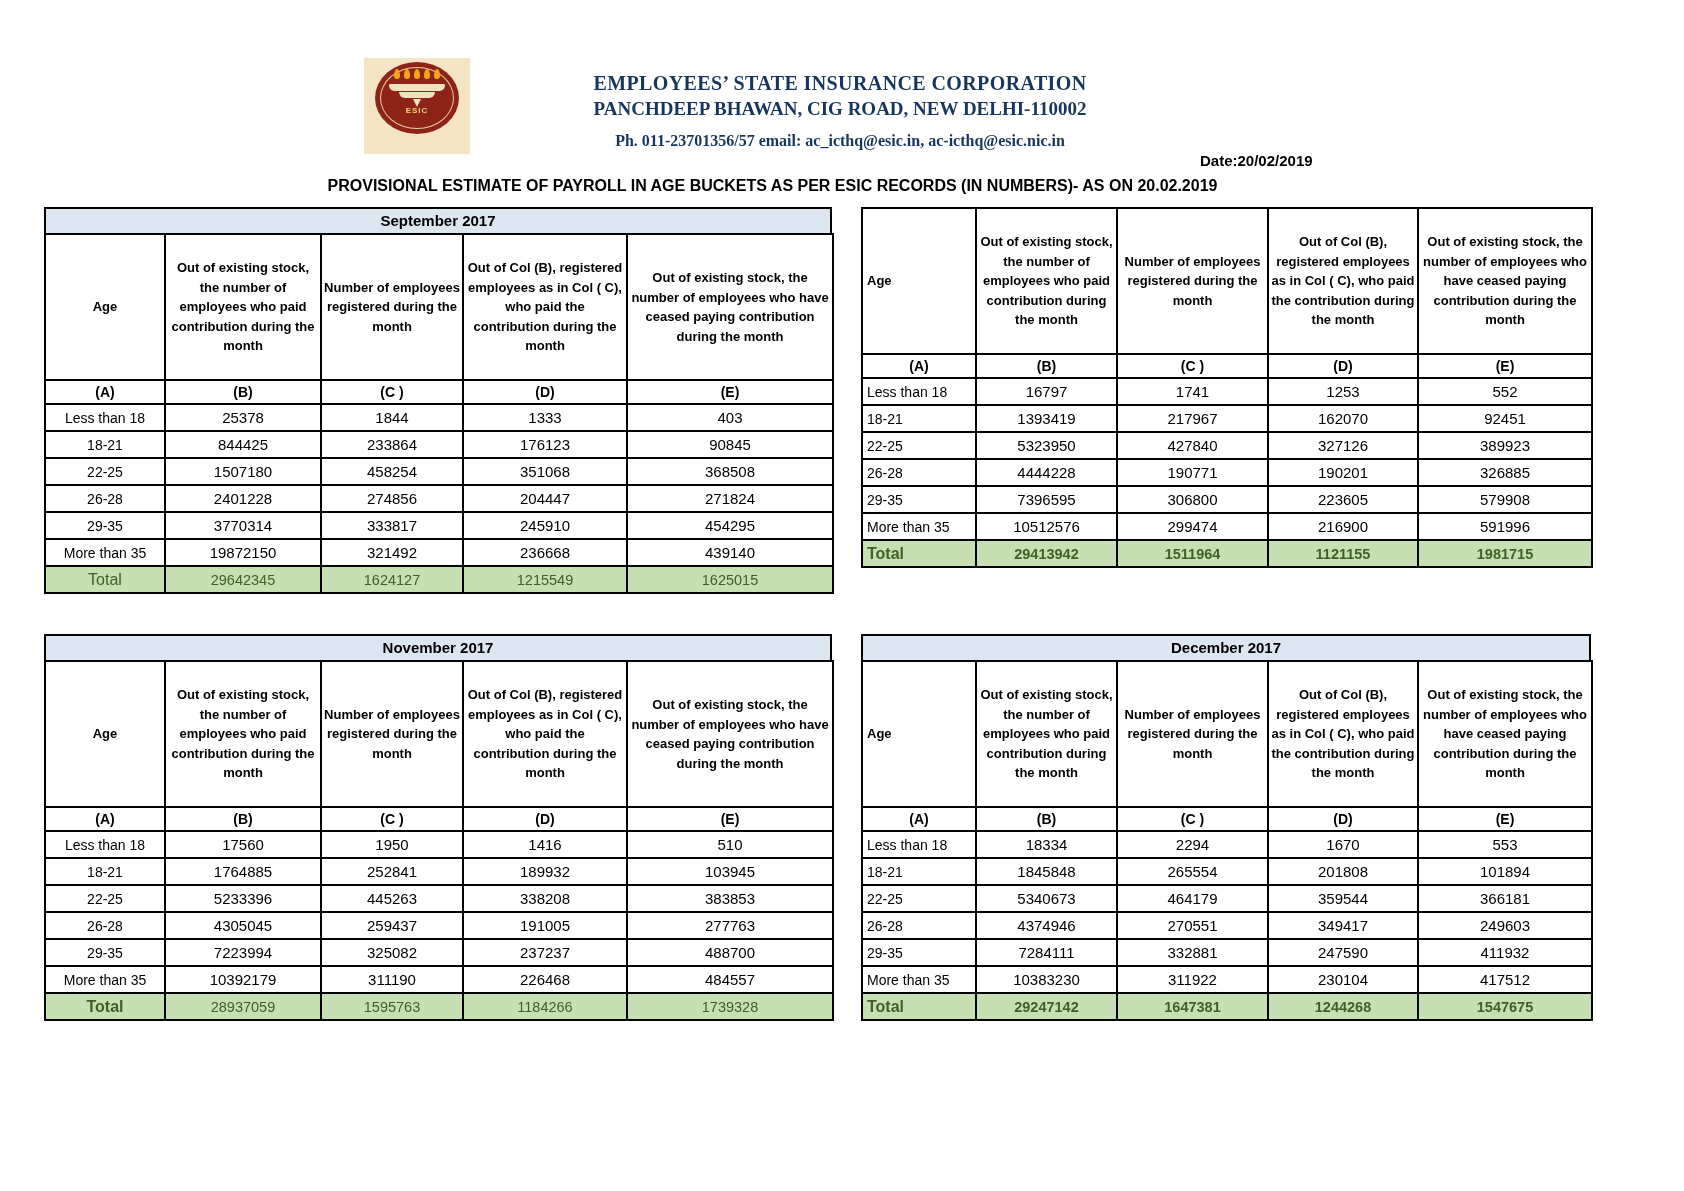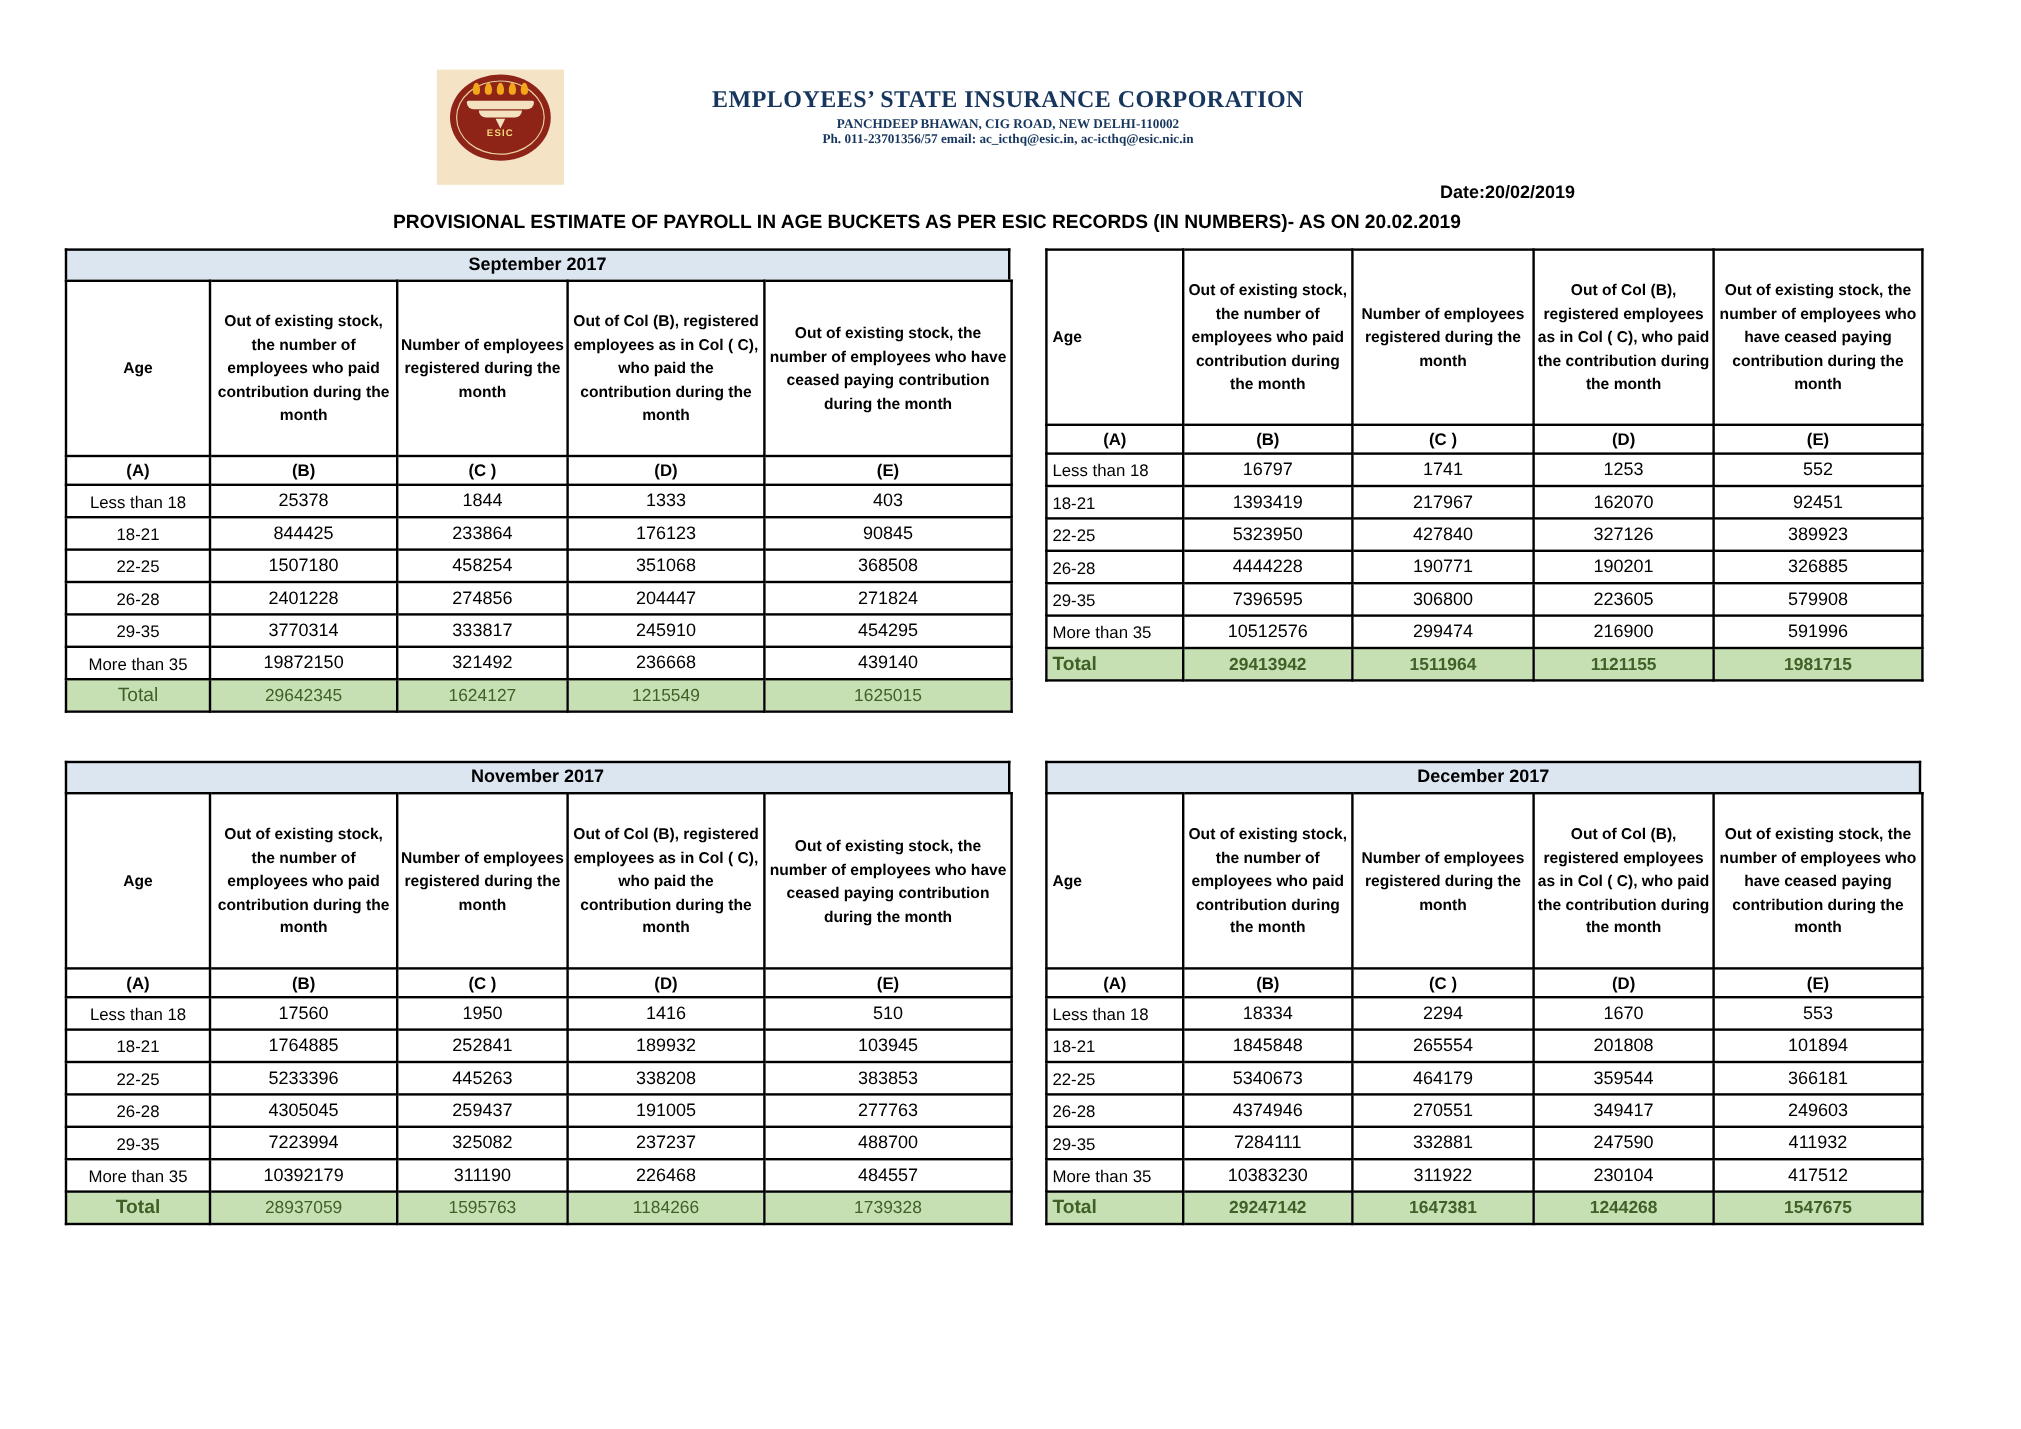--- a/index.html
+++ b/index.html
@@ -20,29 +20,29 @@
         border-radius:0 0 10px 10px;}
   .lamp-stem{position:absolute;left:38px;top:37px;width:0;height:0;
         border-left:4px solid transparent;border-right:4px solid transparent;
         border-top:8px solid #f3e1c0;}
   .seal-text{position:absolute;left:0;top:44px;width:100%;text-align:center;
         font-size:8px;font-weight:bold;color:#f5d67a;letter-spacing:1px;}
 
   .org-block{position:absolute;left:500px;top:72px;width:680px;text-align:center;
         font-family:"Liberation Serif",serif;color:var(--org_text,#17365d);}
   .org-name{font-size:20px;font-weight:bold;letter-spacing:.4px;}
-  .org-address{font-size:11px;font-weight:bold;margin-top:3px;text-align:center;}
-  .org-contact{font-size:11px;font-weight:bold;margin-top:0;}
+  .org-address{font-size:19px;font-weight:bold;margin-top:3px;text-align:center;}
+  .org-contact{font-size:16px;font-weight:bold;margin-top:12px;}
 
   .date-line{position:absolute;left:1200px;top:152px;font-size:15px;font-weight:bold;}
   .report-title{position:absolute;left:0;top:177px;width:1545px;text-align:center;
         font-size:16px;font-weight:bold;}
 
   
-  .tables-grid{position:absolute;left:54px;top:207px;display:grid;
+  .tables-grid{position:absolute;left:44px;top:207px;display:grid;
         grid-template-columns:788px 730px;column-gap:29px;row-gap:40px;}
   .month-band{height:24px;line-height:24px;border:2px solid #000;border-bottom:none;
         background:var(--band_bg,#dce6f1);font-weight:bold;font-size:15px;text-align:center;}
   table.data-table{border-collapse:collapse;width:100%;table-layout:fixed;}
   .data-table td,.data-table th{border:2px solid #000;overflow:hidden;}
   .header-row th{font-weight:bold;font-size:13px;line-height:1.5;height:140px;
         text-align:center;vertical-align:middle;padding:2px 2px;}
   .letters-row td{font-weight:bold;font-size:14px;text-align:center;height:22px;padding:0;}
   .data-row td{font-size:15px;text-align:center;height:25px;padding:0;}
   .data-row .age-cell{font-size:14px;}

